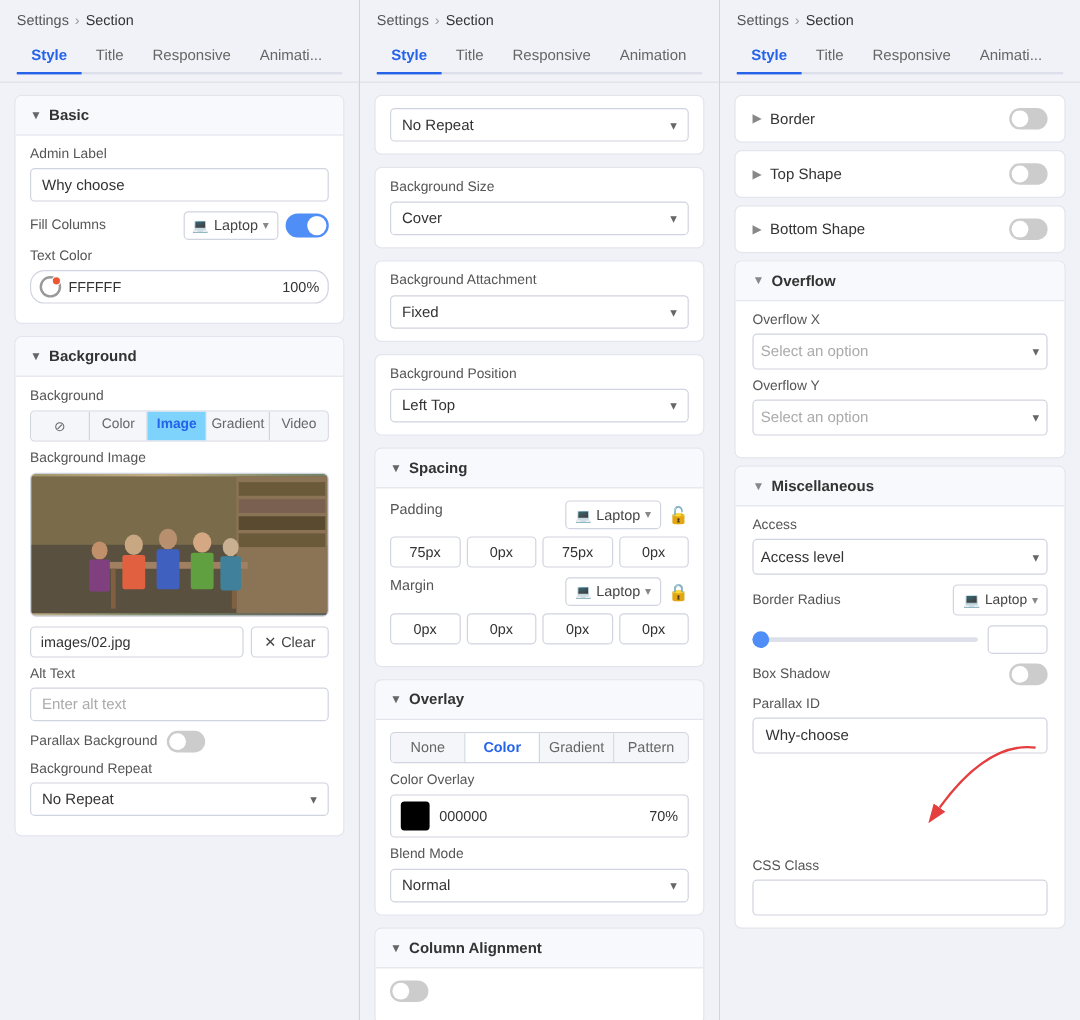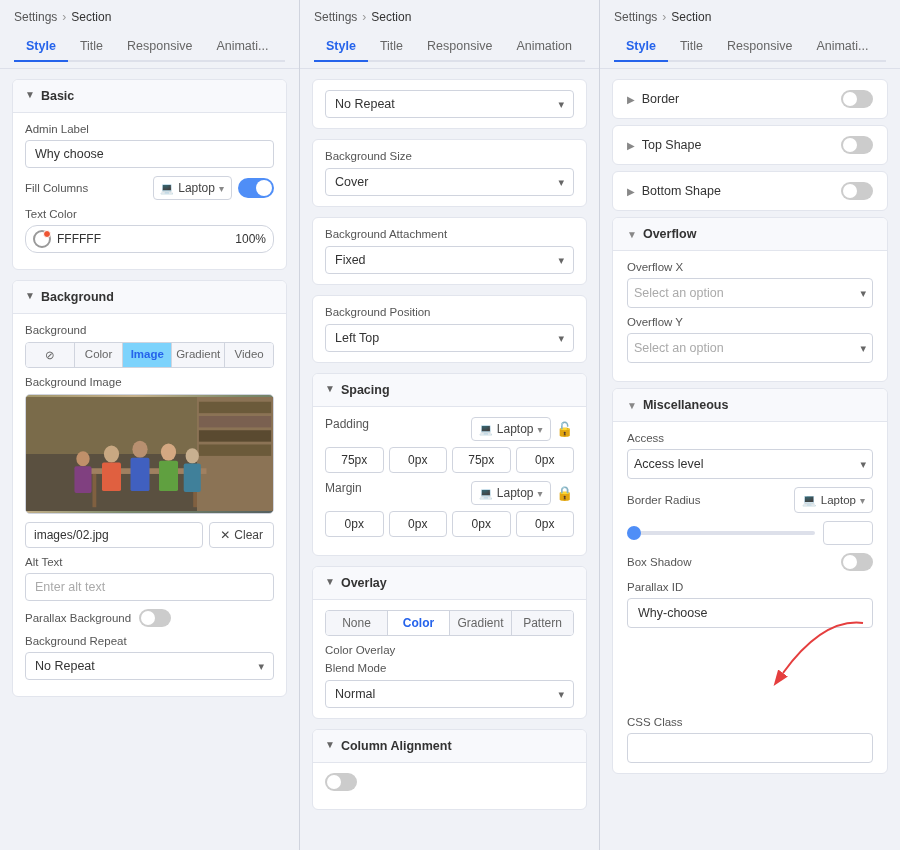--- a/index.html
+++ b/index.html
@@ -68,21 +68,21 @@
     .section-block {
       background: #fff;
       border-radius: 6px;
       margin-bottom: 10px;
       border: 1px solid #e2e5ed;
       overflow: hidden;
     }
 
     .section-header {
       display: flex;
-      align-items: flex-start;
+      align-items: center;
       gap: 6px;
       padding: 9px 12px;
       cursor: pointer;
       background: #f8f9fc;
       border-bottom: 1px solid #e2e5ed;
       font-weight: 600;
       font-size: 12.5px;
       color: #333;
     }
     .section-header .chevron {
@@ -841,20 +841,25 @@
           <span>Overlay</span>
         </div>
         <div class="section-body">
           <div class="overlay-tabs mb-8">
             <div class="overlay-tab">None</div>
             <div class="overlay-tab active">Color</div>
             <div class="overlay-tab">Gradient</div>
             <div class="overlay-tab">Pattern</div>
           </div>
           <div class="field-label mb-6">Color Overlay</div>
+          <div class="overlay-color-row mb-8">
+            <div class="overlay-color-swatch"></div>
+            <span class="overlay-color-hex">000000</span>
+            <span class="overlay-opacity">70%</span>
+          </div>
           <div class="field-label mb-6">Blend Mode</div>
           <div class="select-field">
             <span>Normal</span>
             <span class="chevron-down">▾</span>
           </div>
         </div>
       </div>
 
       <div class="section-block">
         <div class="section-header">

